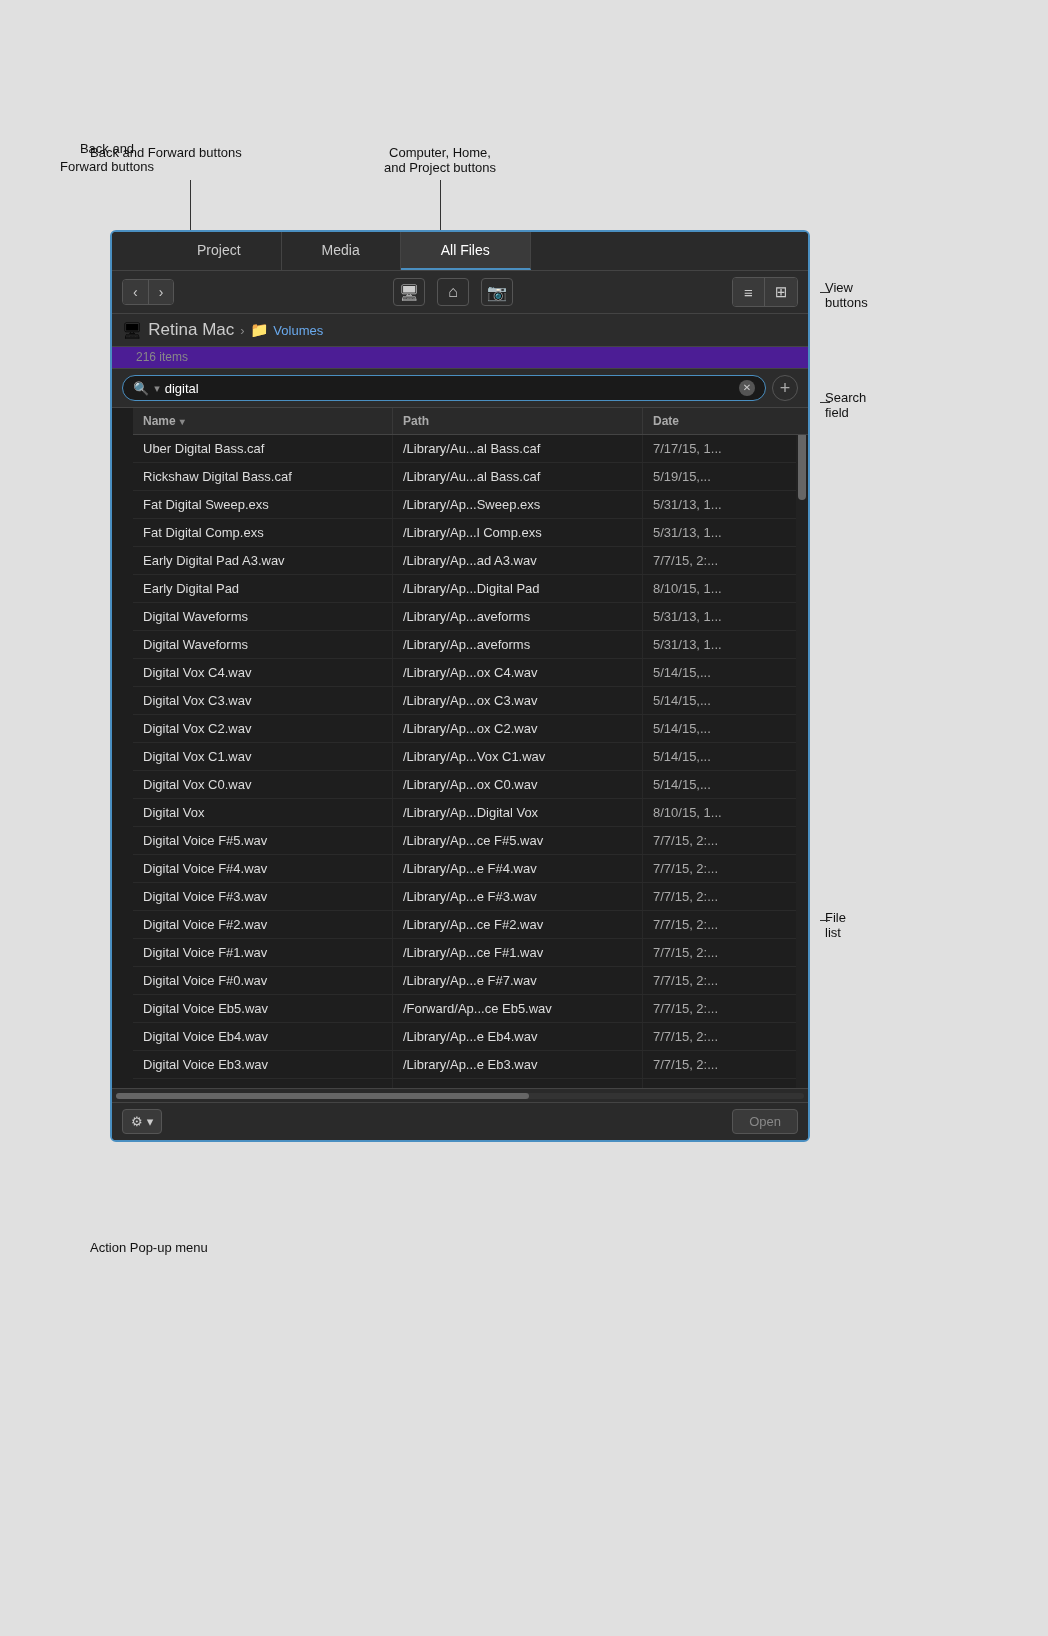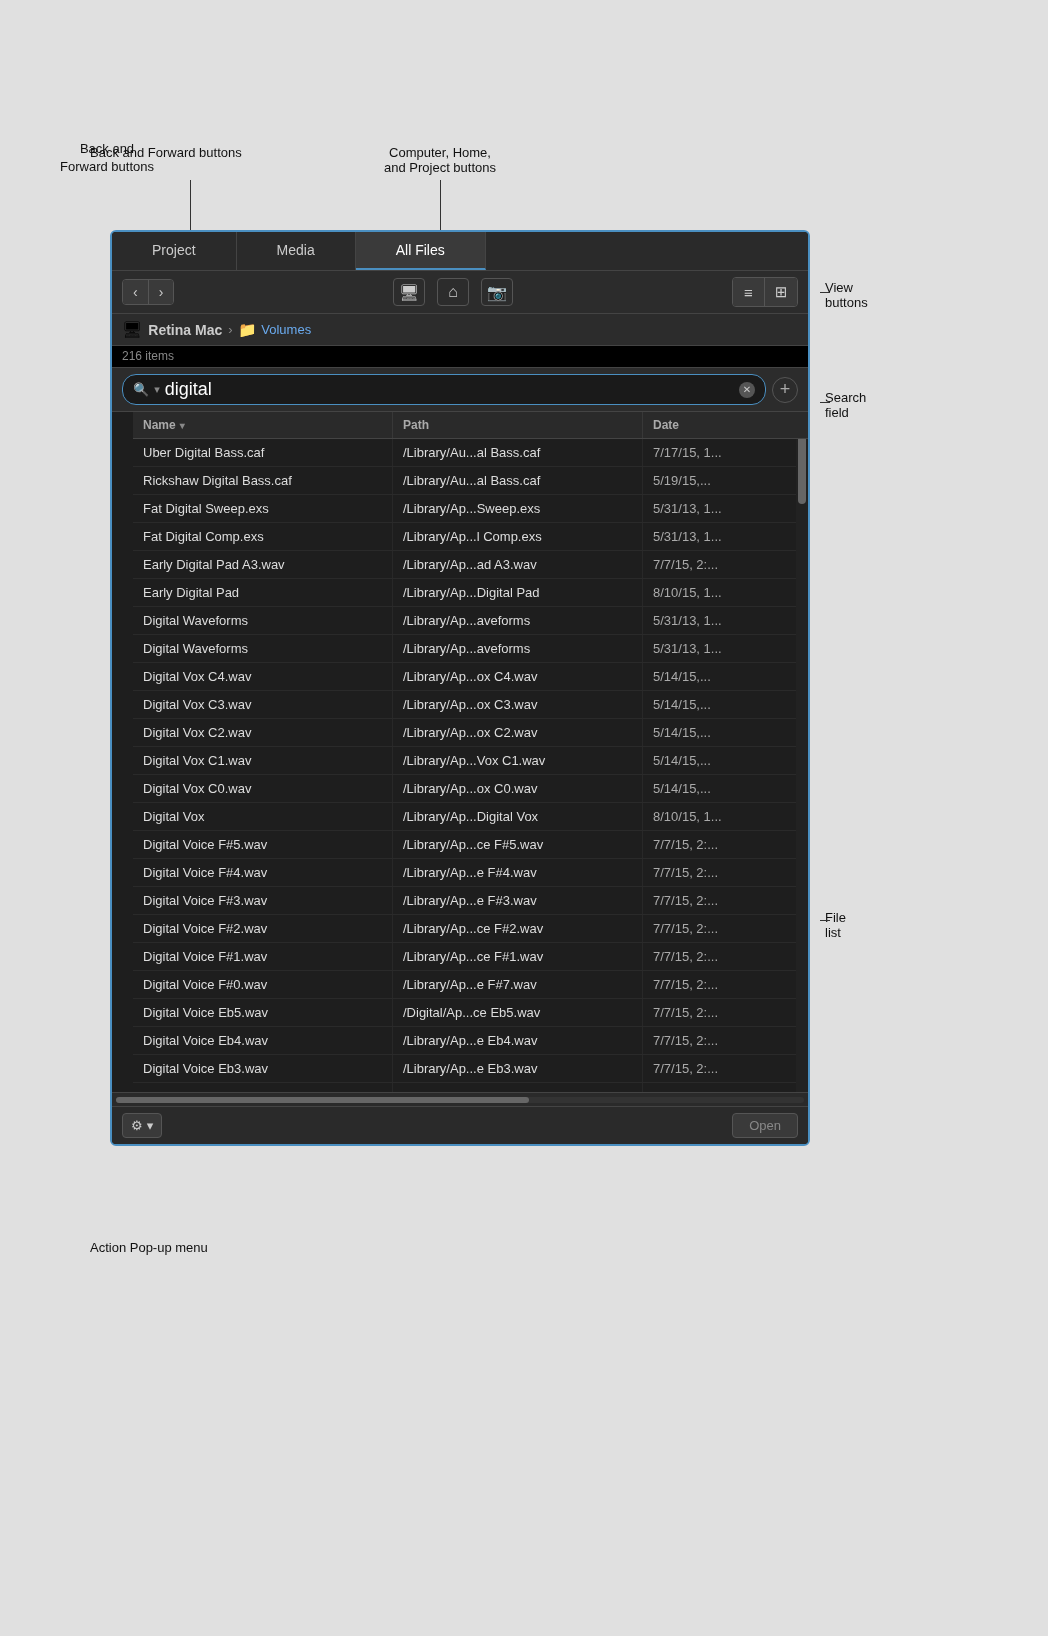--- a/index.html
+++ b/index.html
@@ -21,20 +21,21 @@
       overflow: hidden;
       width: 700px;
       margin-left: 0;
     }
 
     
     .tab-bar {
       display: flex;
       background: #2a2a2a;
       border-bottom: 1px solid #444;
+      padding-left: 45px;
     }
     .tab {
       padding: 10px 40px;
       font-size: 14px;
       color: #ccc;
       cursor: pointer;
       border-right: 1px solid #444;
       background: #2a2a2a;
     }
     .tab.active {
@@ -119,42 +120,41 @@
       background: #2c2c2c;
       padding: 6px 10px;
       border-bottom: 1px solid #444;
       gap: 6px;
     }
     .breadcrumb-icon {
       font-size: 16px;
     }
     .breadcrumb-text {
       color: #ccc;
-      font-size: 14px;
-      font-weight: bold;
+      font-size: 17px;
     }
     .breadcrumb-sep {
       color: #888;
       font-size: 13px;
     }
     .breadcrumb-folder {
       display: flex;
       align-items: center;
       gap: 4px;
       color: #6aaaee;
       font-size: 13px;
     }
     .folder-icon {
       font-size: 15px;
     }
 
     
     .item-count-bar {
-      background: #000000;
-      padding: 2px 10px 4px 10px;
+      background: #4c1d95;
+      padding: 2px 10px 4px 24px;
       border-bottom: 1px solid #444;
     }
     .item-count {
       color: #888;
       font-size: 12px;
     }
 
     
     .search-bar {
       display: flex;
@@ -180,21 +180,21 @@
     }
     .search-arrow {
       color: #888;
       font-size: 11px;
     }
     .search-input {
       background: none;
       border: none;
       outline: none;
       color: #fff;
-      font-size: 18px;
+      font-size: 13px;
       flex: 1;
       caret-color: #fff;
     }
     .search-clear {
       background: #555;
       border: none;
       color: #ccc;
       border-radius: 50%;
       width: 16px;
       height: 16px;
@@ -574,21 +574,21 @@
               <div class="file-cell">/Library/Ap...ce F#1.wav</div>
               <div class="file-cell">7/7/15, 2:...</div>
             </div>
             <div class="file-row">
               <div class="file-cell">Digital Voice F#0.wav</div>
               <div class="file-cell">/Library/Ap...e F#7.wav</div>
               <div class="file-cell">7/7/15, 2:...</div>
             </div>
             <div class="file-row">
               <div class="file-cell">Digital Voice Eb5.wav</div>
-              <div class="file-cell">/Digital/Ap...ce Eb5.wav</div>
+              <div class="file-cell">/Forward/Ap...ce Eb5.wav</div>
               <div class="file-cell">7/7/15, 2:...</div>
             </div>
             <div class="file-row">
               <div class="file-cell">Digital Voice Eb4.wav</div>
               <div class="file-cell">/Library/Ap...e Eb4.wav</div>
               <div class="file-cell">7/7/15, 2:...</div>
             </div>
             <div class="file-row">
               <div class="file-cell">Digital Voice Eb3.wav</div>
               <div class="file-cell">/Library/Ap...e Eb3.wav</div>

